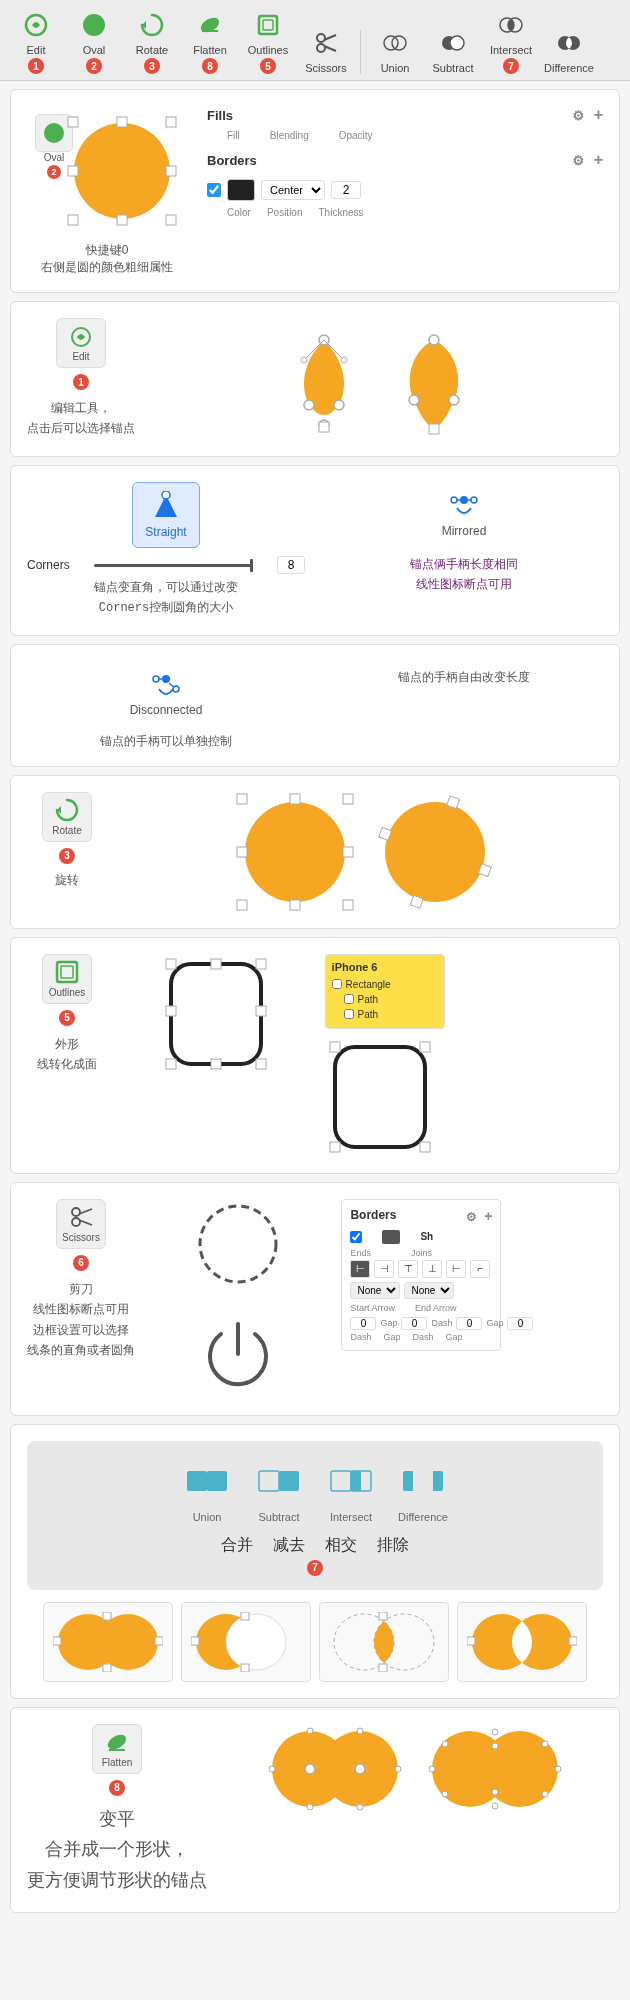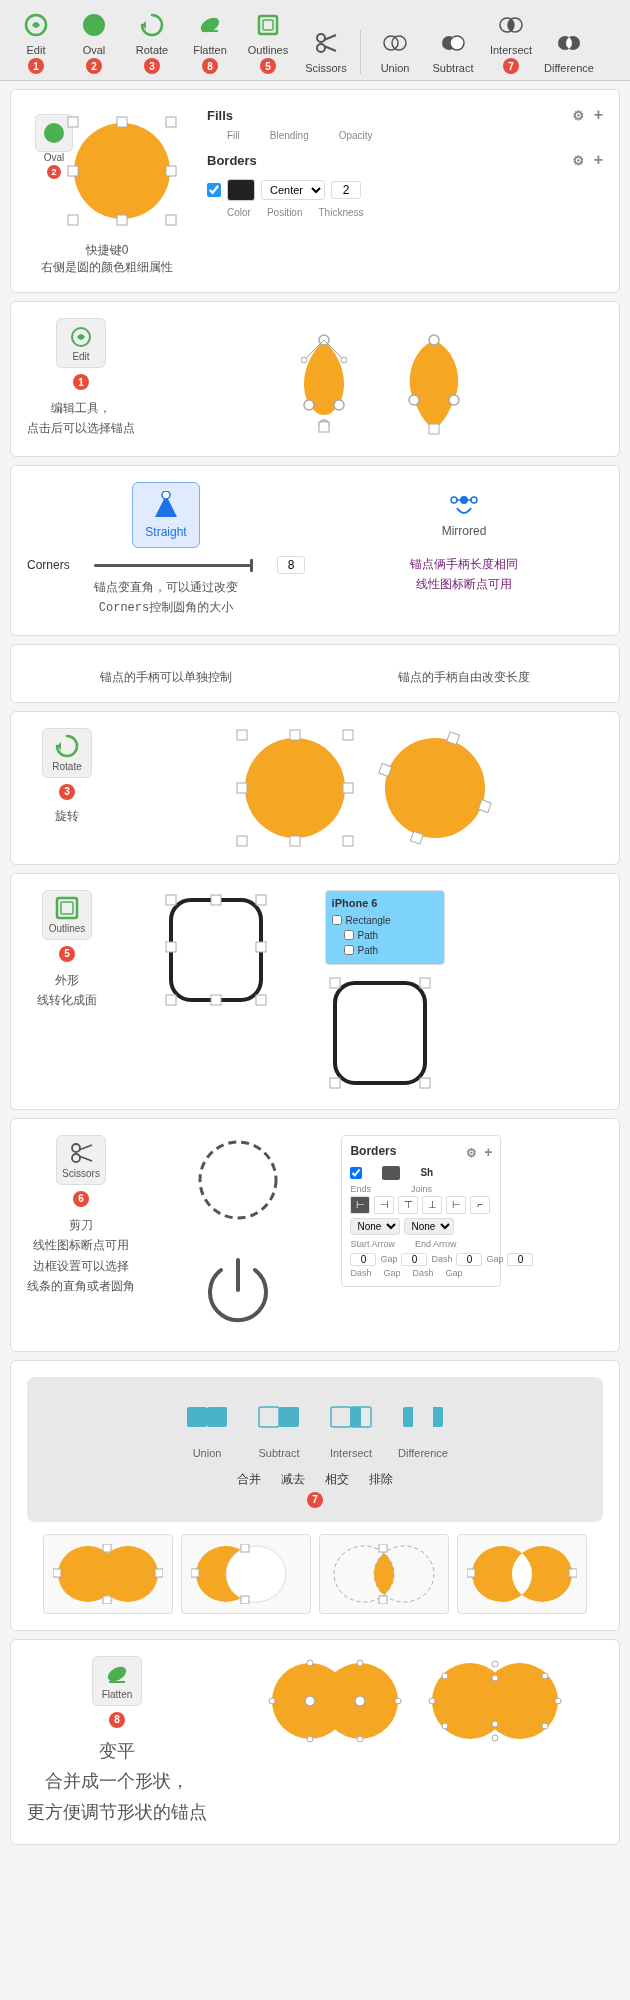--- a/index.html
+++ b/index.html
@@ -164,21 +164,21 @@
       gap: 20px;
       justify-content: center;
       margin-bottom: 8px;
     }
     .bool-item { display: flex; flex-direction: column; align-items: center; gap: 4px; }
     .bool-icon-box {
       width: 52px; height: 52px;
       display: flex; align-items: center; justify-content: center;
     }
     .bool-label { font-size: 11px; color: #666; }
-    .bool-zh { font-size: 12px; color: #333; text-align: center; }
+    .bool-zh { font-size: 16px; color: #333; text-align: center; }
     .bool-badge-row { display: flex; justify-content: center; margin-top: 2px; }
 
     .boolean-results {
       display: flex;
       gap: 8px;
       justify-content: center;
       margin-top: 10px;
       flex-wrap: wrap;
     }
     .flatten-results { display: flex; gap: 20px; flex: 1; justify-content: center; }
@@ -203,21 +203,21 @@
       border-radius: 6px;
       gap: 4px;
     }
     .node-icon.active {
       background: #e0ebff;
       border: 1px solid #7baaf7;
     }
     .node-icon .icon-label { font-size: 12px; color: #1a73e8; font-weight: 500; }
 
     .iphone-panel {
-      background: #7dd3fc;
+      background: #fde047;
       border: 1px solid #ddd;
       border-radius: 4px;
       padding: 6px;
       font-size: 10px;
       width: 120px;
     }
     .iphone-title { font-size: 11px; font-weight: 600; margin-bottom: 4px; }
     .iphone-layer { display: flex; align-items: center; gap: 4px; padding: 2px 0; }
     .layer-check { width: 10px; height: 10px; }
 
@@ -531,20 +531,31 @@
         <div>线性图标断点可用</div>
       </div>
     </div>
   </div>
 </div>
 
 <div class="section-wrapper">
   <div class="two-col">
 
     <div class="col">
+      <div class="node-icon">
+        <svg width="30" height="30" viewBox="0 0 30 30">
+          <circle cx="15" cy="10" r="4" fill="#1a73e8"></circle>
+          <line x1="5" y1="10" x2="12" y2="10" stroke="#1a73e8" stroke-width="1.5"></line>
+          <circle cx="5" cy="10" r="3" fill="white" stroke="#1a73e8" stroke-width="1.5"></circle>
+          <line x1="18" y1="14" x2="25" y2="20" stroke="#1a73e8" stroke-width="1.5"></line>
+          <circle cx="25" cy="20" r="3" fill="white" stroke="#1a73e8" stroke-width="1.5"></circle>
+          <path d="M8 20 Q15 30 22 20" fill="none" stroke="#1a73e8" stroke-width="2"></path>
+        </svg>
+        <span style="font-size:12px;color:#555;">Disconnected</span>
+      </div>
       <div style="font-size:12px;color:#555;text-align:center;margin-top:8px;">锚点的手柄可以单独控制</div>
     </div>
 
     <div class="col">
       <div style="font-size:12px;color:#555;text-align:center;margin-top:8px;">锚点的手柄自由改变长度</div>
     </div>
   </div>
 </div>
 
 <div class="section-wrapper">

